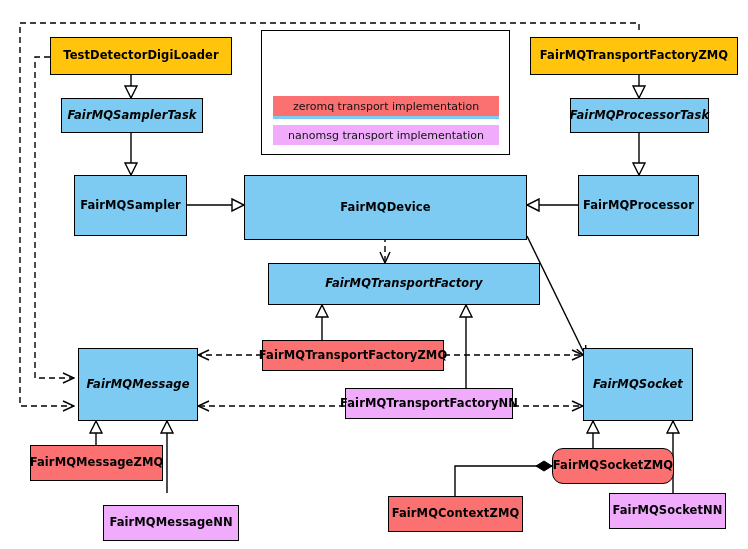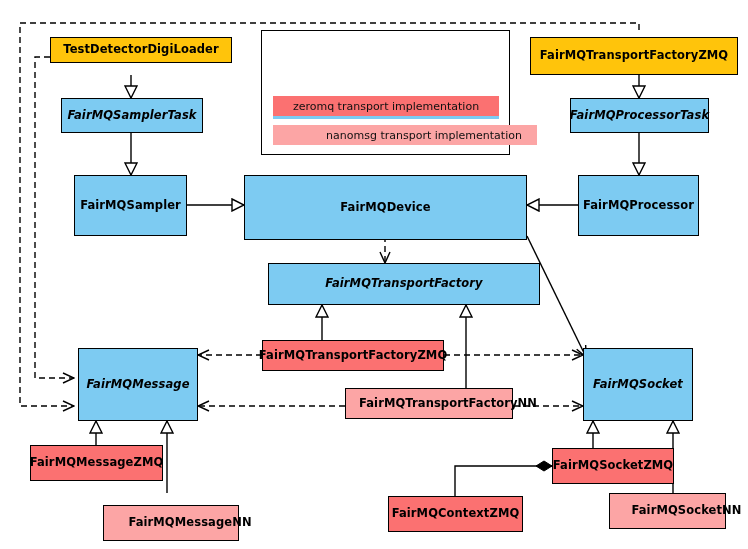--- a/index.html
+++ b/index.html
@@ -8,21 +8,21 @@
   #diagram{position:relative;width:748px;height:549px;background:#fff;}
   svg#edges{position:absolute;left:0;top:0;width:748px;height:549px;}
   .node{position:absolute;box-sizing:border-box;border:1.5px solid #000;
         display:flex;align-items:center;justify-content:center;
         text-align:center;font-size:11.5px;font-weight:bold;color:#000;
         line-height:1.15;letter-spacing:0.1px;}
   .node.abstract{font-style:italic;}
   .c-user{background:#FFC40B;}
   .c-framework{background:#7DCBF2;}
   .c-zmq{background:#FB7171;}
-  .c-nn{background:#fca5a5;padding-left:38px;}
+  .c-nn{background:#f0abfc;}
   #legend{position:absolute;left:261px;top:30px;width:249px;height:125px;
           background:#fff;border:1.5px solid #000;box-sizing:border-box;}
   .legend-row{position:absolute;left:11px;width:226px;height:20px;
               display:flex;align-items:center;justify-content:center;
               font-size:11px;color:#111;}
   #lg0{top:7px;}#lg1{top:36px;margin-top:32px;}#lg2{top:65px;}#lg3{top:94px;}
 </style>
 </head>
 <body>
 
@@ -86,21 +86,21 @@
       <path d="M455,528 L455,466 L552,466" marker-end="url(#filledDiamond)"></path>
     </g>
   </svg>
 
   <div id="legend">
     <div class="legend-row c-framework" id="lg1">framework</div>
     <div class="legend-row c-zmq" id="lg2">zeromq transport implementation</div>
     <div class="legend-row c-nn" id="lg3">nanomsg transport implementation</div>
   </div>
 
-  <div class="node c-user" style="left:50px;top:37px;width:182px;height:26px;">TestDetectorDigiLoader</div>
+  <div class="node c-user" style="left:50px;top:37px;width:182px;height:38px;">TestDetectorDigiLoader</div>
 
   <div class="node c-framework abstract" style="left:61px;top:98px;width:142px;height:35px;">FairMQSamplerTask</div>
 
   <div class="node c-framework" style="left:74px;top:175px;width:113px;height:61px;">FairMQSampler</div>
 
   <div class="node c-framework" style="left:244px;top:175px;width:283px;height:65px;">FairMQDevice</div>
 
   <div class="node c-framework" style="left:578px;top:175px;width:121px;height:61px;">FairMQProcessor</div>
 
   <div class="node c-framework abstract" style="left:570px;top:98px;width:139px;height:35px;">FairMQProcessorTask</div>
@@ -114,19 +114,19 @@
   <div class="node c-nn" style="left:345px;top:388px;width:168px;height:31px;">FairMQTransportFactoryNN</div>
 
   <div class="node c-framework abstract" style="left:78px;top:348px;width:120px;height:73px;">FairMQMessage</div>
 
   <div class="node c-framework abstract" style="left:583px;top:348px;width:110px;height:73px;">FairMQSocket</div>
 
   <div class="node c-zmq" style="left:30px;top:445px;width:133px;height:36px;">FairMQMessageZMQ</div>
 
   <div class="node c-nn" style="left:103px;top:493px;width:136px;height:36px;margin-top:12px;">FairMQMessageNN</div>
 
-  <div class="node c-zmq" style="left:552px;top:448px;width:122px;height:36px;">FairMQSocketZMQ</div>
+  <div class="node c-zmq" style="left:552px;top:448px;width:122px;height:36px;border-radius:11px;">FairMQSocketZMQ</div>
 
   <div class="node c-nn" style="left:609px;top:493px;width:117px;height:36px;">FairMQSocketNN</div>
 
   <div class="node c-zmq" style="left:388px;top:496px;width:135px;height:36px;">FairMQContextZMQ</div>
 
 </div>
 
 </body></html>

